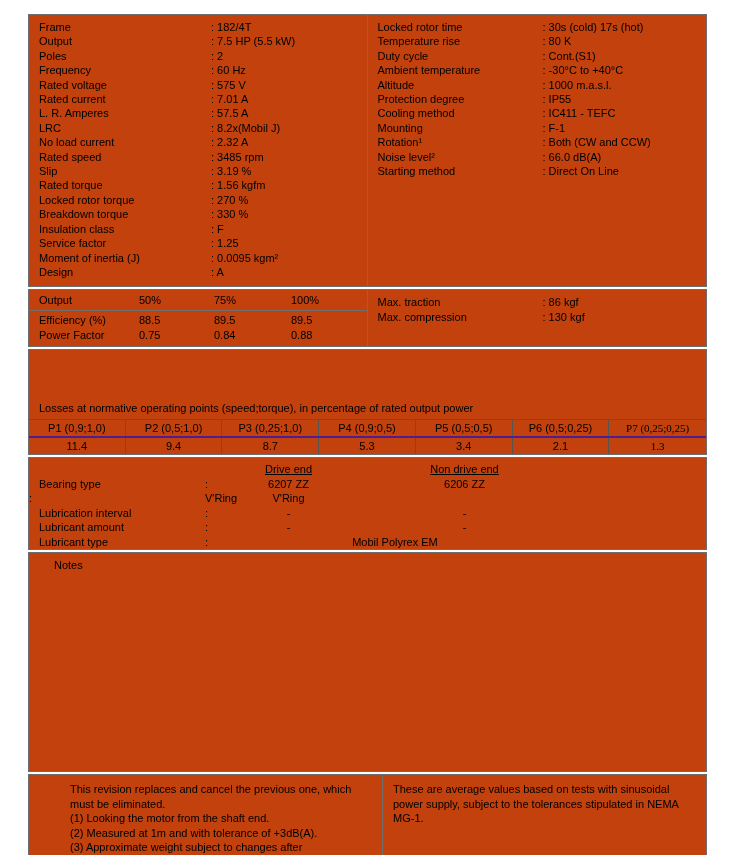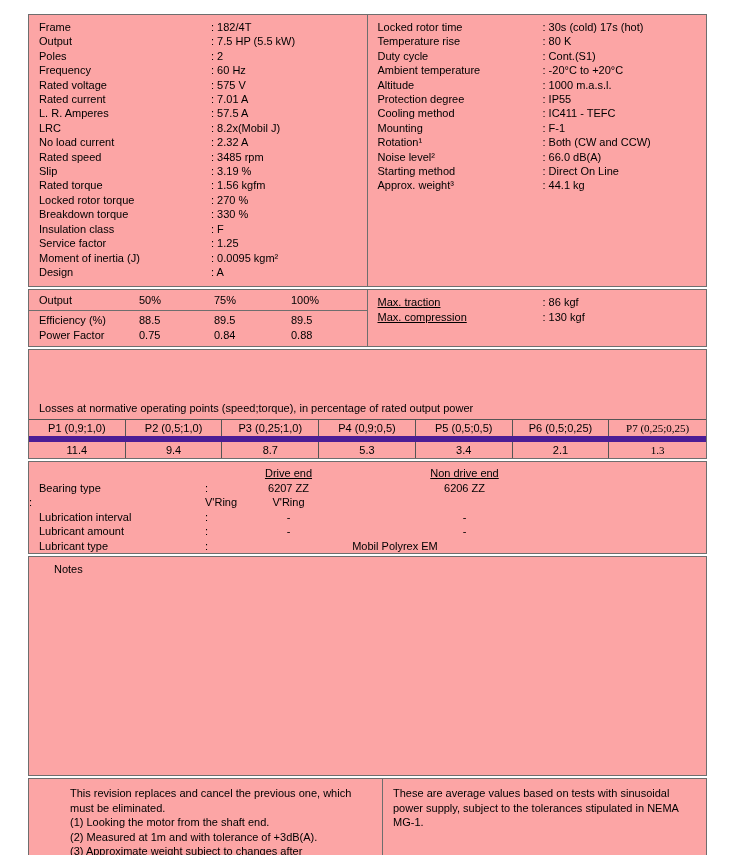--- a/index.html
+++ b/index.html
@@ -3,48 +3,48 @@
 <meta charset="utf-8">
 <style>
   * { box-sizing: border-box; margin: 0; padding: 0; }
   html, body { background: #ffffff; }
   body {
     width: 734px; height: 855px; position: relative;
     font-family: "Liberation Sans", sans-serif;
     font-size: 11px; color: #000;
   }
   .page { position: absolute; left: 28px; top: 14px; width: 679px; }
-  .box { border: 1px solid #6e6e6e; margin-bottom: 2px; background: #fca5a5; }
+  .box { border: 1px solid #6e6e6e; margin-bottom: 2px; background: #c2410c; }
 
   
   .specs { display: flex; height: 273px; }
   .specs .half { width: 50%; padding: 5px 0 0 10px; }
   .specs .half.left { border-right: 1px solid #6e6e6e; }
   .kv { display: flex; line-height: 14.4px; white-space: nowrap; }
   .specs .left  .kv .k { width: 172px; flex: none; }
   .specs .right .kv .k { width: 165px; flex: none; }
 
   
   .perf { display: flex; height: 58px; }
   .perf .phalf { width: 50%; }
   .perf .phalf.left { border-right: 1px solid #6e6e6e; }
   .prow { display: grid; grid-template-columns: 100px 75px 77px 1fr;
           padding-left: 10px; line-height: 15px; }
   .prow.hdr { border-bottom: 1px solid #6e6e6e; padding-top: 3px; padding-bottom: 2px; }
   .perf .phalf.left .body { padding-top: 2px; }
   .perf .phalf.right { padding: 5px 0 0 10px; }
   .perf .phalf.right .kv { line-height: 15px; }
-  .perf .phalf.right .kv .k { width: 165px; flex: none; text-decoration: underline; }
+  .perf .phalf.right .kv .k { width: 165px; flex: none; }
   .perf .phalf.right .ftitle { line-height: 17px; }
 
   
   .losses-title { padding: 4px 10px 4px 10px; line-height: 13px; margin-top: 48px; }
   .ltable { border-top: 1px solid #555; }
   .lrow { display: grid; grid-template-columns: repeat(7, 1fr); }
-  .lrow.hdr { border-bottom: 6px solid #4c1d95; }
+  .lrow.hdr { border-bottom: 2px solid #4c1d95; }
   .lcell { text-align: center; line-height: 16px; border-right: 1px solid #555;
            white-space: nowrap; overflow: visible; }
   .lcell:last-child { border-right: none; font-family: Liberation Serif, serif; }
 
   
   .bear { padding: 4px 0 17px 0; height: 93px; }
   .brow { display: grid; grid-template-columns: 176px 14px 139px 213px 1fr;
           line-height: 14.6px; }
   .brow .bl { padding-left: 10px; }
   .brow .bc { text-align: left; }
@@ -148,21 +148,21 @@
       <div class="kv">
           <span class="k">Temperature rise</span>
           <span class="v">: 80 K</span>
         </div>
       <div class="kv">
           <span class="k">Duty cycle</span>
           <span class="v">: Cont.(S1)</span>
         </div>
       <div class="kv">
           <span class="k">Ambient temperature</span>
-          <span class="v">: -20°C to +20°C</span>
+          <span class="v">: -30°C to +40°C</span>
         </div>
       <div class="kv">
           <span class="k">Altitude</span>
           <span class="v">: 1000 m.a.s.l.</span>
         </div>
       <div class="kv">
           <span class="k">Protection degree</span>
           <span class="v">: IP55</span>
         </div>
       <div class="kv">
@@ -177,24 +177,20 @@
           <span class="k">Rotation¹</span>
           <span class="v">: Both (CW and CCW)</span>
         </div>
       <div class="kv">
           <span class="k">Noise level²</span>
           <span class="v">: 66.0 dB(A)</span>
         </div>
       <div class="kv">
           <span class="k">Starting method</span>
           <span class="v">: Direct On Line</span>
-        </div>
-      <div class="kv">
-          <span class="k">Approx. weight³</span>
-          <span class="v">: 44.1 kg</span>
         </div>
     </div>
   </div>
 
   <div class="box perf">
     <div class="phalf left">
       <div class="prow hdr">
         <span>Output</span>
         <span>50%</span>
         <span>75%</span>

